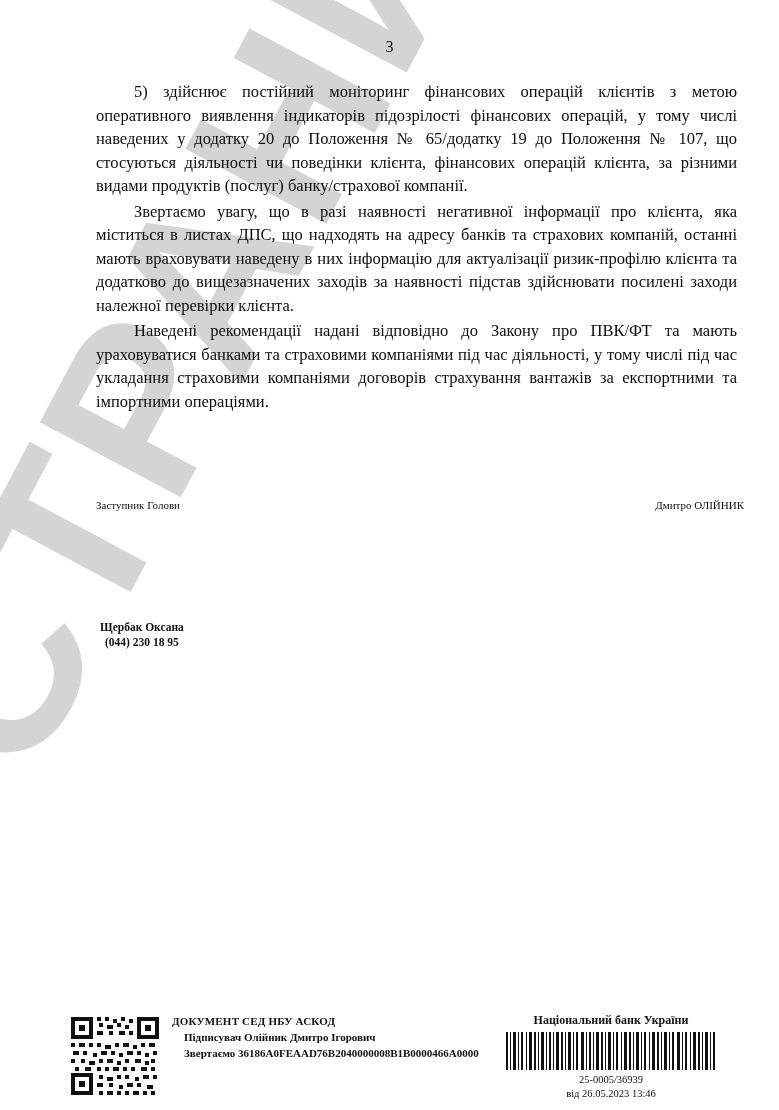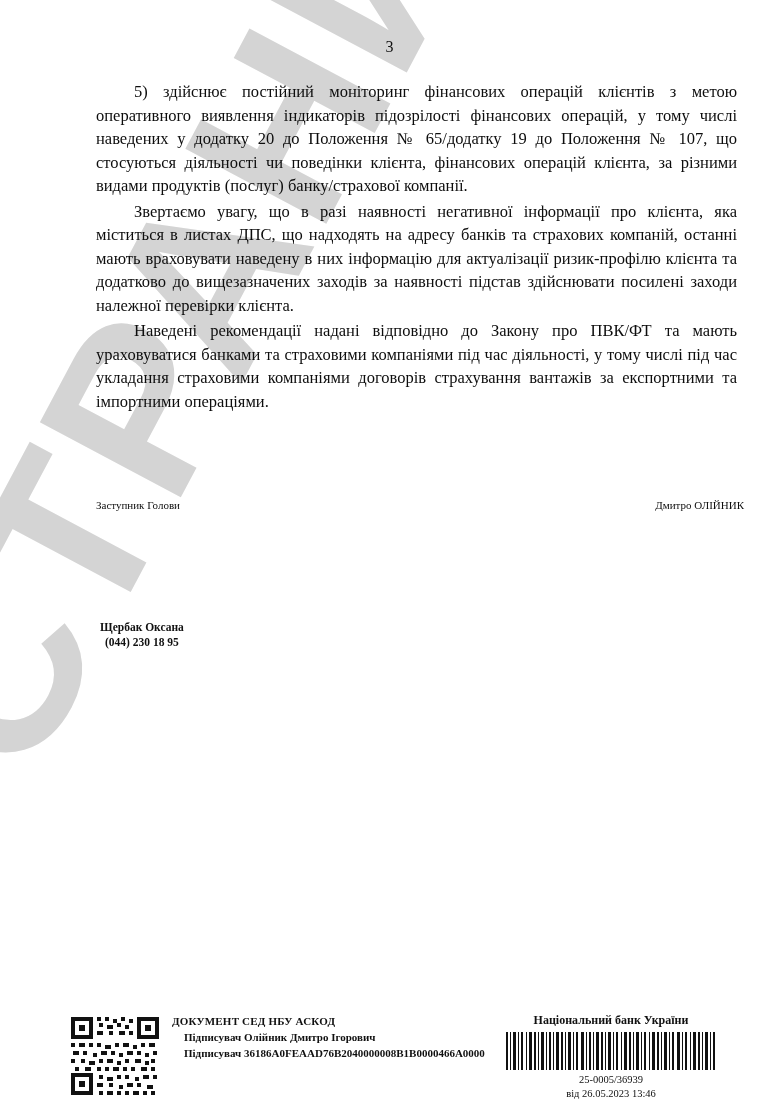--- a/index.html
+++ b/index.html
@@ -280,21 +280,21 @@
           <rect x="32" y="38" width="3" height="2"></rect>
             <rect x="37" y="38" width="2" height="2"></rect>
           <rect x="41" y="38" width="2" height="2"></rect>
         </g>
       </svg>
     </div>
 
     <div class="sed-block">
       <div class="sed-title">ДОКУМЕНТ СЕД НБУ АСКОД</div>
       <div class="sed-line">Підписувач Олійник Дмитро Ігорович</div>
-      <div class="sed-line">Підписувач 36186A0FEAAD76B2040000008B1B0000466A0000</div>
+      <div class="sed-line">Звертаємо 36186A0FEAAD76B2040000008B1B0000466A0000</div>
     </div>
 
     <div class="nbu-block">
       <div class="nbu-title">Національний банк України</div>
       <div class="barcode">
         <svg viewBox="0 0 215 38" width="215" height="38" shape-rendering="crispEdges">
           <rect x="0" y="0" width="215" height="38" fill="#ffffff"></rect>
           <g fill="#111111">
             <rect x="2" y="0" width="2" height="38"></rect>
               <rect x="6" y="0" width="1" height="38"></rect>

